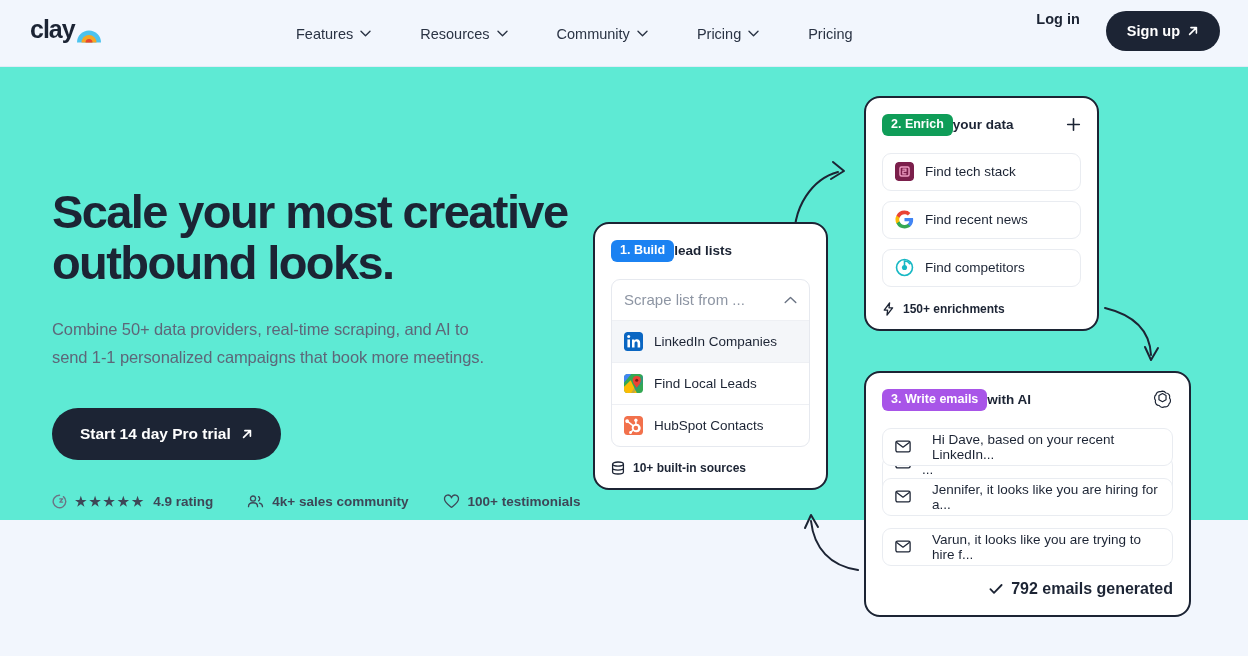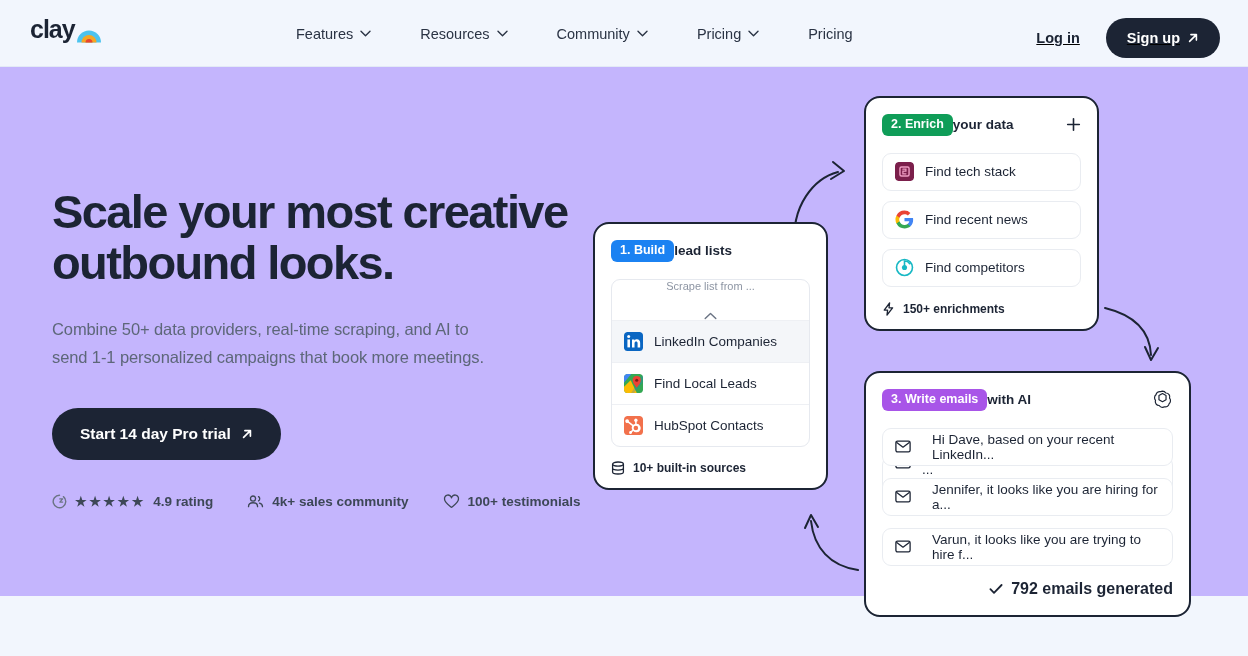--- a/index.html
+++ b/index.html
@@ -2,21 +2,21 @@
 <html><head>
 <meta charset="utf-8">
 <style>
   * { box-sizing: border-box; margin: 0; padding: 0; }
   html, body {
     width: 1248px; height: 656px;
     background: #f2f6fd;
     font-family: "Liberation Sans", sans-serif;
     overflow: hidden;
   }
-  .page { position: relative; width: 1248px; height: 596px; background: #c4b5fd; }
+  .page { position: relative; width: 1248px; height: 520px; background: #5eead4; }
 
   
   .nav {
     position: absolute; top: 0; left: 0; width: 1248px; height: 67px;
     display: flex; align-items: center;
     background: #f2f6fd;
     border-bottom: 1px solid #e3eaf6;
   }
   .logo-wrap { position: absolute; left: 30px; top: 17px; display: flex; align-items: flex-end; }
   .logo-text { font-size: 25px; font-weight: 700; color: #1c2434; letter-spacing: -1px; line-height: 1; }
@@ -24,21 +24,21 @@
 
   .nav-center { position: absolute; left: 296px; top: 0; height: 67px; display: flex; align-items: center; gap: 0; }
   .nav-item {
     display: flex; align-items: center; gap: 7px;
     font-size: 14.5px; color: #2a3344; cursor: pointer;
     padding: 8px 0; margin-right: 49px; white-space: nowrap;
   }
   .nav-item:last-child { margin-right: 0; }
   .chev { width: 11px; height: 7px; flex: none; }
 
-  .nav-right { position: absolute; right: 28px; top: 4px; height: 67px; display: flex; align-items: center; gap: 26px; text-decoration: underline; }
+  .nav-right { position: absolute; right: 28px; top: 11px; height: 67px; display: flex; align-items: flex-start; gap: 26px; }
   .login { font-size: 14.5px; color: #1c2434; font-weight: 600; cursor: pointer; }
   .signup {
     background: #1c2434; color: #fff; border-radius: 24px;
     padding: 0 21px; height: 40px; display: flex; align-items: center; gap: 7px;
     font-size: 14.5px; font-weight: 600; cursor: pointer; border: none;
     font-family: "Liberation Sans", sans-serif;
   }
   .arr-ne { width: 12px; height: 12px; flex: none; }
 
   
@@ -79,21 +79,21 @@
     border-radius: 6px; padding: 4px 9px 5px;
     font-size: 12.5px; font-weight: 700; color: #fff; line-height: 1;
   }
   .head-text { font-size: 13.5px; font-weight: 700; color: #1c2434; }
 
   
   #card-build { left: 593px; top: 222px; width: 235px; height: 268px; padding: 16px 16px 0; }
   .dropdown { margin-top: 17px; border: 1px solid #e6e9ef; border-radius: 9px; overflow: hidden; background: #fff; }
   .dd-head {
     height: 40px; display: flex; align-items: center; justify-content: space-between;
-    padding: 0 12px; font-size: 11px; color: #8d95a3; cursor: pointer; flex-direction: column;
+    padding: 0 12px; font-size: 15px; color: #8d95a3; cursor: pointer;
   }
   .dd-opt {
     height: 42px; display: flex; align-items: center; gap: 11px;
     padding: 0 12px; font-size: 13.5px; color: #1c2434; cursor: pointer;
     border-top: 1px solid #eef0f4;
   }
   .dd-opt.sel { background: #f4f6f9; }
   .opt-ico { width: 19px; height: 19px; flex: none; border-radius: 3.5px; }
   .card-foot {
     display: flex; align-items: center; gap: 8px;

